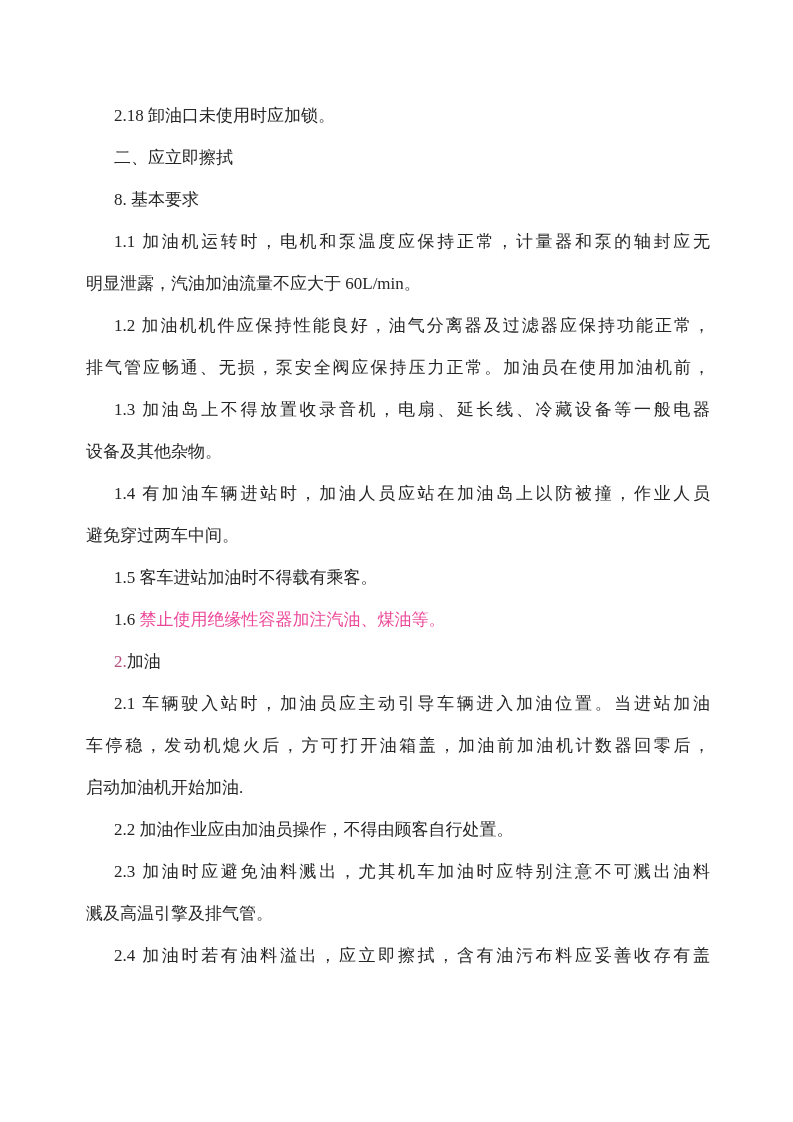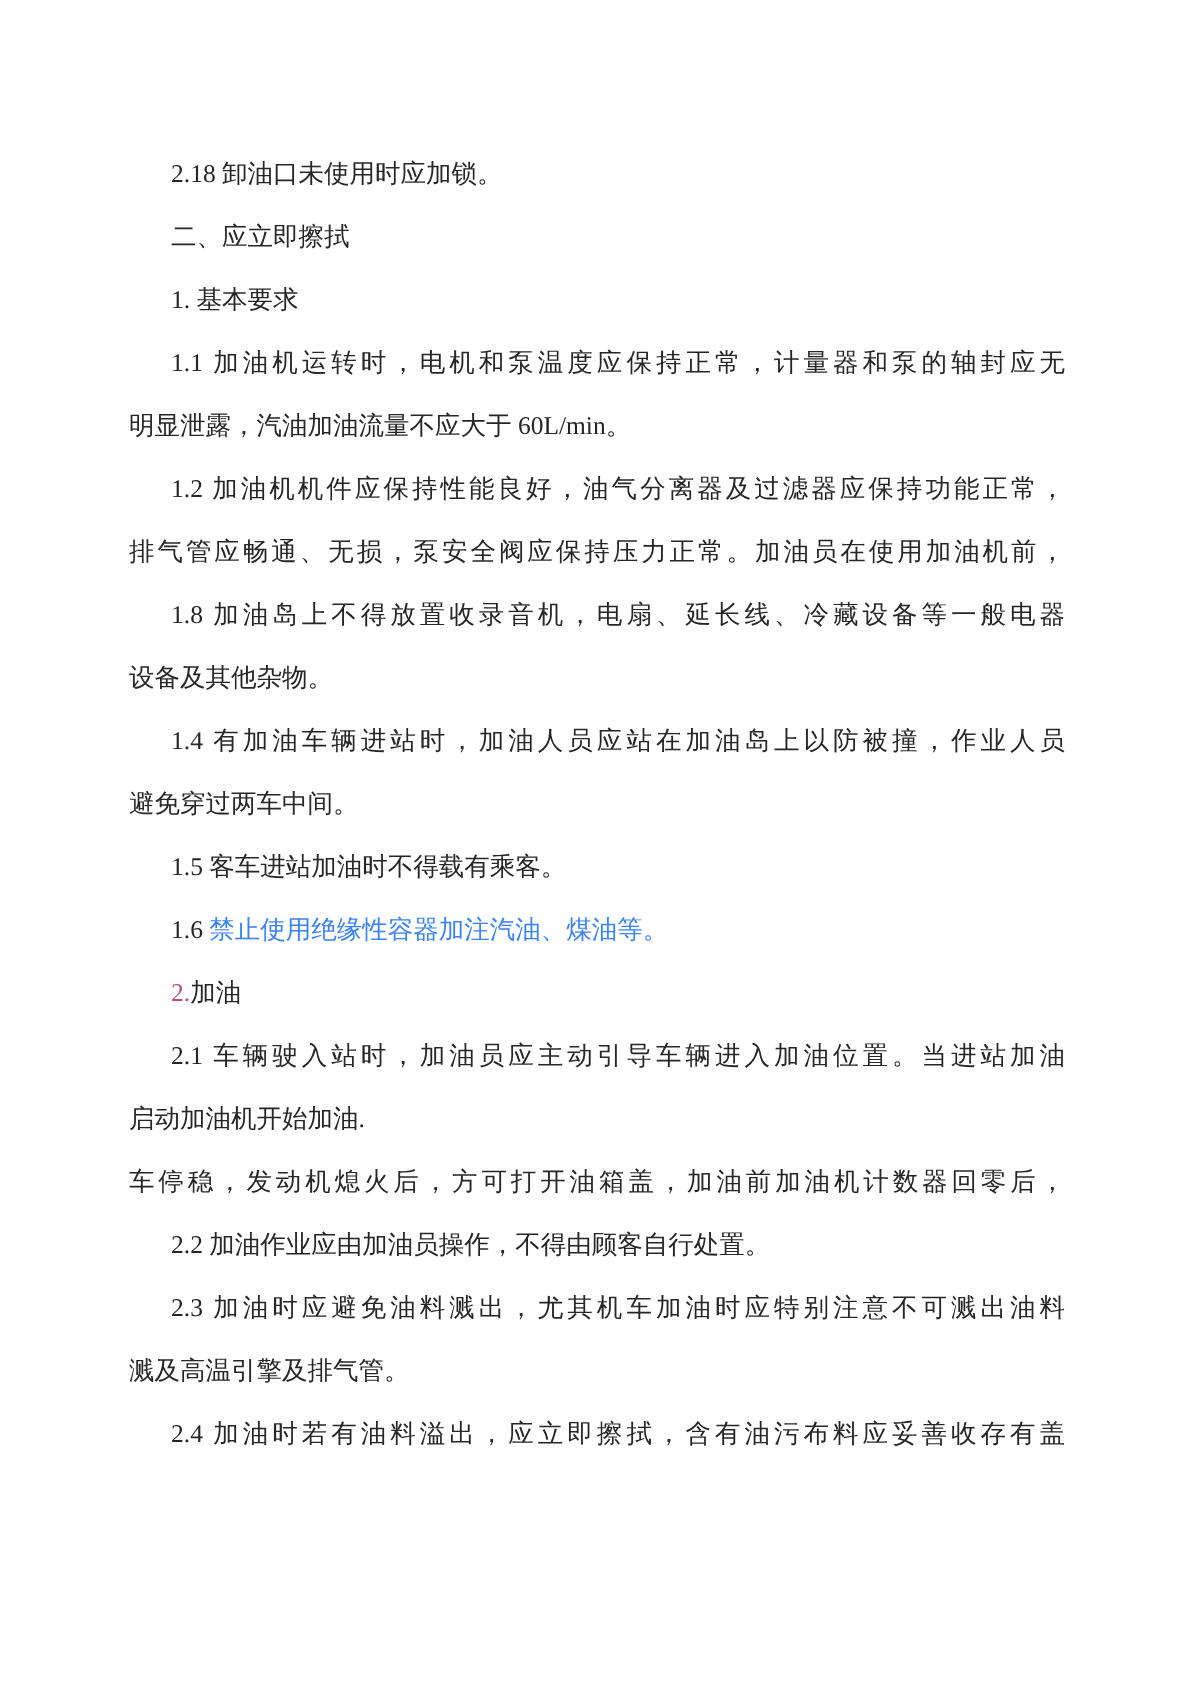--- a/index.html
+++ b/index.html
@@ -42,33 +42,33 @@
     
   }
 </style>
 </head>
 <body>
 
 <div class="page">
   <div class="doc" style="color: rgb(38, 38, 38);">
       <div class="line indent"><span class="run">2.18 卸油口未使用时应加锁。</span></div>
       <div class="line indent"><span class="run">二、应立即擦拭</span></div>
-      <div class="line indent"><span class="run">1. 基本要求</span></div>
+      <div class="line indent"><span class="run">8. 基本要求</span></div>
       <div class="line indent j"><span class="run">1.1 加油机运转时，电机和泵温度应保持正常，计量器和泵的轴封应无</span></div>
       <div class="line"><span class="run">明显泄露，汽油加油流量不应大于 60L/min。</span></div>
       <div class="line indent j"><span class="run">1.2 加油机机件应保持性能良好，油气分离器及过滤器应保持功能正常，</span></div>
       <div class="line j"><span class="run">排气管应畅通、无损，泵安全阀应保持压力正常。加油员在使用加油机前，</span></div>
-      <div class="line indent j"><span class="run">1.8 加油岛上不得放置收录音机，电扇、延长线、冷藏设备等一般电器</span></div>
+      <div class="line indent j"><span class="run">1.3 加油岛上不得放置收录音机，电扇、延长线、冷藏设备等一般电器</span></div>
       <div class="line"><span class="run">设备及其他杂物。</span></div>
       <div class="line indent j"><span class="run">1.4 有加油车辆进站时，加油人员应站在加油岛上以防被撞，作业人员</span></div>
       <div class="line"><span class="run">避免穿过两车中间。</span></div>
       <div class="line indent"><span class="run">1.5 客车进站加油时不得载有乘客。</span></div>
-      <div class="line indent"><span class="run">1.6 </span><span class="run accent" style="color: #3b82f6;">禁止使用绝缘性容器加注汽油、煤油等。</span></div>
+      <div class="line indent"><span class="run">1.6 </span><span class="run accent" style="color: #ec4899;">禁止使用绝缘性容器加注汽油、煤油等。</span></div>
       <div class="line indent"><span class="run accent" style="color: rgb(181, 81, 127);">2.</span><span class="run">加油</span></div>
       <div class="line indent j"><span class="run">2.1 车辆驶入站时，加油员应主动引导车辆进入加油位置。当进站加油</span></div>
+      <div class="line j"><span class="run">车停稳，发动机熄火后，方可打开油箱盖，加油前加油机计数器回零后，</span></div>
       <div class="line"><span class="run">启动加油机开始加油.</span></div>
-      <div class="line j"><span class="run">车停稳，发动机熄火后，方可打开油箱盖，加油前加油机计数器回零后，</span></div>
       <div class="line indent"><span class="run">2.2 加油作业应由加油员操作，不得由顾客自行处置。</span></div>
       <div class="line indent j"><span class="run">2.3 加油时应避免油料溅出，尤其机车加油时应特别注意不可溅出油料</span></div>
       <div class="line"><span class="run">溅及高温引擎及排气管。</span></div>
       <div class="line indent j"><span class="run">2.4 加油时若有油料溢出，应立即擦拭，含有油污布料应妥善收存有盖</span></div>
     </div>
 </div>
 
 </body></html>

